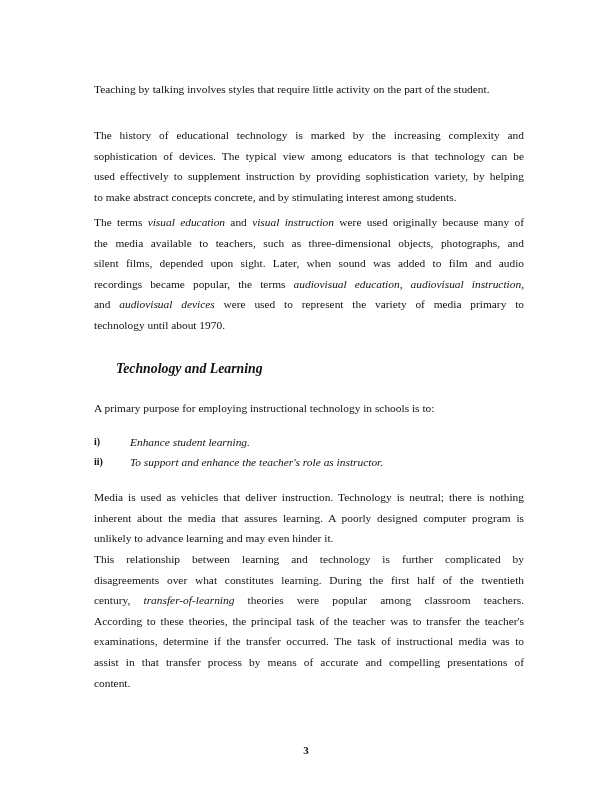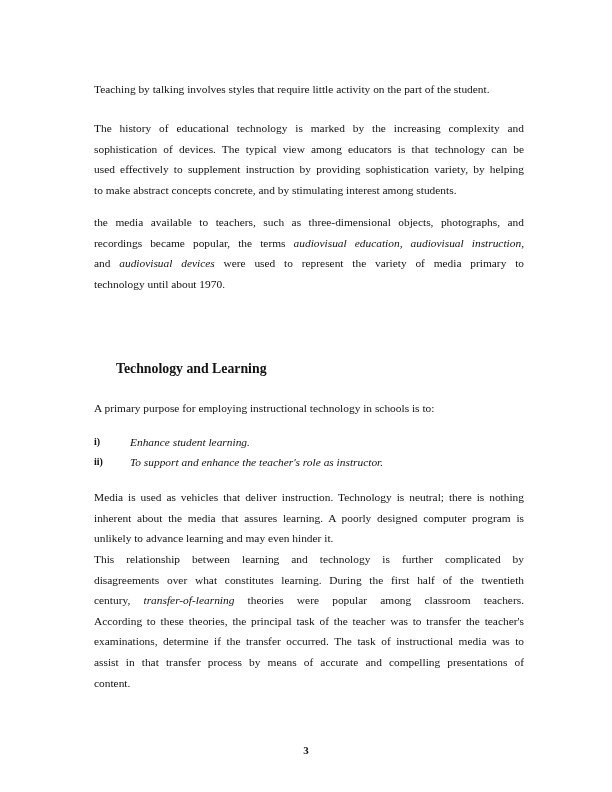--- a/index.html
+++ b/index.html
@@ -3,46 +3,48 @@
 <meta charset="utf-8">
 <style>
   html, body { margin: 0; padding: 0; background: #ffffff; }
   body { width: 612px; height: 792px; position: relative; overflow: hidden;
          font-family: "Liberation Serif", "DejaVu Serif", serif; color: #111; }
   .page { position: absolute; left: 0; top: 0; width: 612px; height: 792px; background: #fff; }
   .p { position: absolute; left: 94px; width: 430px; font-size: 11.4px; line-height: 20.6px;
        text-align: justify; margin: 0; }
   .p .ln { display: block; text-align: justify; text-align-last: justify; white-space: nowrap; }
   .p .ln.last { text-align-last: left; }
-  .heading { position: absolute; left: 116px; top: 361px; font-size: 13.8px; font-weight: bold; margin: 0; }
+  .heading { position: absolute; left: 116px; top: 361px; font-size: 13.8px; font-weight: bold; margin: 0; font-style: italic; }
   .li { position: absolute; left: 94px; font-size: 11.4px; line-height: 20px; }
   .li .mk { position: absolute; left: 0; font-weight: bold; font-size: 10px; }
   .li .tx { position: absolute; left: 36px; white-space: nowrap; font-style: italic; }
   .pagenum { position: absolute; left: 0; width: 612px; top: 744px; text-align: center;
              font-size: 11px; font-weight: bold; }
   i { font-style: italic; }
 </style>
 </head>
 <body>
 
 <div class="page">
 
   <p class="p" style="top:79px;">
     <span class="ln last">Teaching by talking involves styles that require little activity on the part of the student.</span>
   </p>
 
-  <p class="p" style="top:118px;">
+  <p class="p" style="top:125px;">
     <span class="ln">The history of educational technology is marked by the increasing complexity and</span>
     <span class="ln">sophistication of devices. The typical view among educators is that technology can be</span>
     <span class="ln">used effectively to supplement instruction by providing sophistication variety, by helping</span>
     <span class="ln last">to make abstract concepts concrete, and by stimulating interest among students.</span>
   </p>
 
   <p class="p" style="top:212px;">
+    <span class="ln"><span>The terms </span><i>visual education</i><span> and </span><i>visual instruction</i><span> were used originally because many of</span></span>
     <span class="ln">the media available to teachers, such as three-dimensional objects, photographs, and</span>
+    <span class="ln">silent films, depended upon sight. Later, when sound was added to film and audio</span>
     <span class="ln"><span>recordings became popular, the terms </span><i>audiovisual education, audiovisual instruction,</i></span>
     <span class="ln"><span>and </span><i>audiovisual devices</i><span> were used to represent the variety of media primary to</span></span>
     <span class="ln last">technology until about 1970.</span>
   </p>
 
   <h2 class="heading">Technology and Learning</h2>
 
   <p class="p" style="top:398px;">
     <span class="ln last">A primary purpose for employing instructional technology in schools is to:</span>
   </p>

